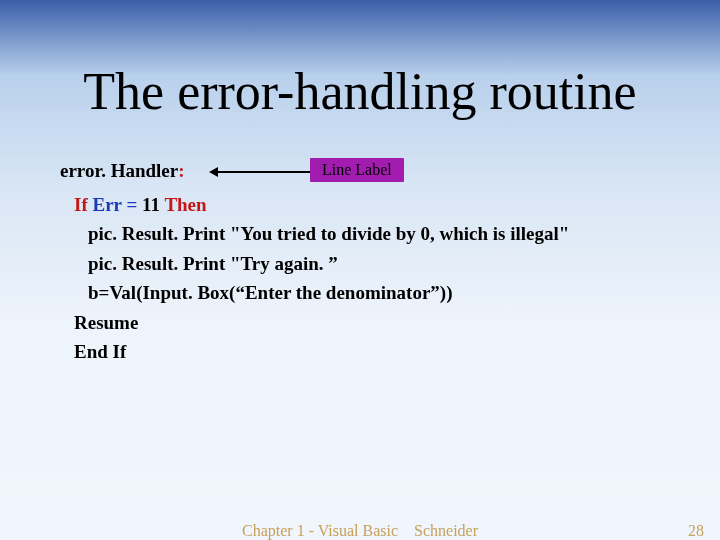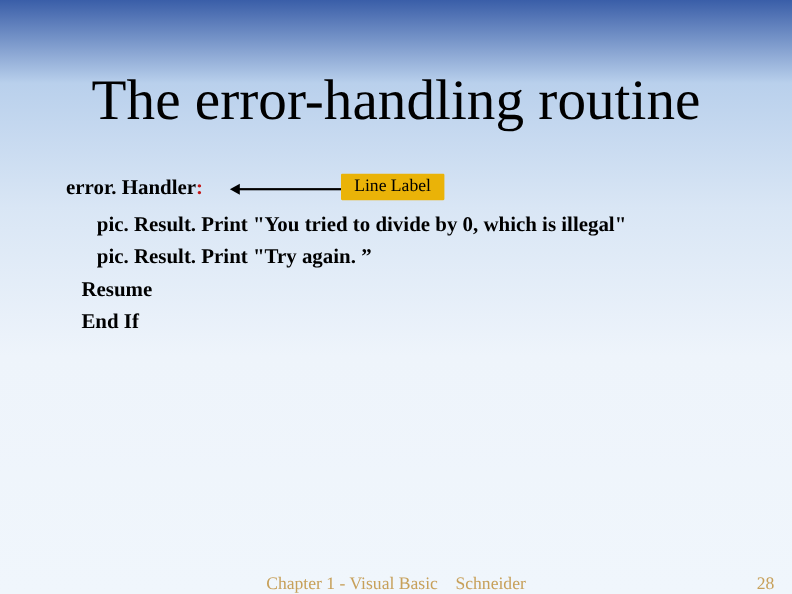--- a/index.html
+++ b/index.html
@@ -46,21 +46,21 @@
     top: 7px;
     width: 0; height: 0;
     border-top: 5px solid transparent;
     border-bottom: 5px solid transparent;
     border-right: 9px solid #000;
   }
   .line-label-box {
     position: absolute;
     left: 250px;
     top: -2px;
-    background: #eab308;
+    background: #a21caf;
     color: #000;
     font-size: 16px;
     padding: 3px 12px 3px 12px;
     border-radius: 1px;
   }
   .code {
     margin-top: 4px;
     font-size: 19px;
     font-weight: bold;
     line-height: 1.55;
@@ -102,22 +102,27 @@
   <div class="label-line">
     <span class="handler-label">
       <span class="name">error. Handler</span><span class="colon">:</span>
     </span>
     <span class="arrow-head"></span>
     <span class="arrow-line"></span>
     <span class="line-label-box">Line Label</span>
   </div>
 
   <div class="code">
+    <div class="ind1">
+      <span class="kw-if">If</span>
+      <span> </span><span class="kw-err">Err</span><span class="kw-eq"> = </span><span>11</span><span class="kw-then"> Then</span>
+    </div>
     <div class="ind2">pic. Result. Print "You tried to divide by 0, which is illegal"</div>
     <div class="ind2">pic. Result. Print "Try again. ”</div>
+    <div class="ind2">b=Val(Input. Box(“Enter the denominator”))</div>
     <div class="ind1">Resume</div>
     <div class="ind1">End If</div>
   </div>
 
 </div>
 
 <div class="footer">
   <span class="footer-center">Chapter 1 - Visual Basic Schneider</span>
   <span class="footer-right">28</span>
 </div>

